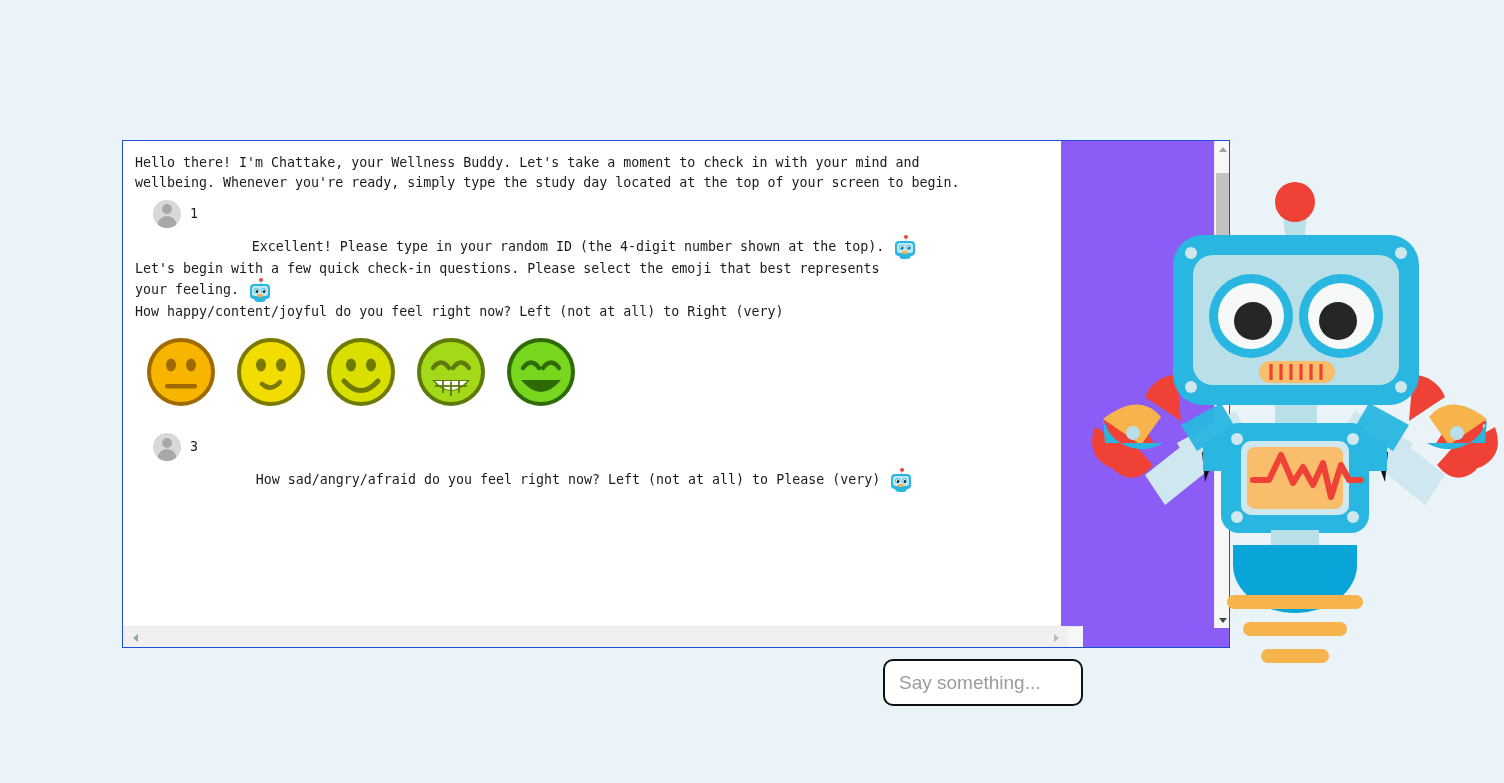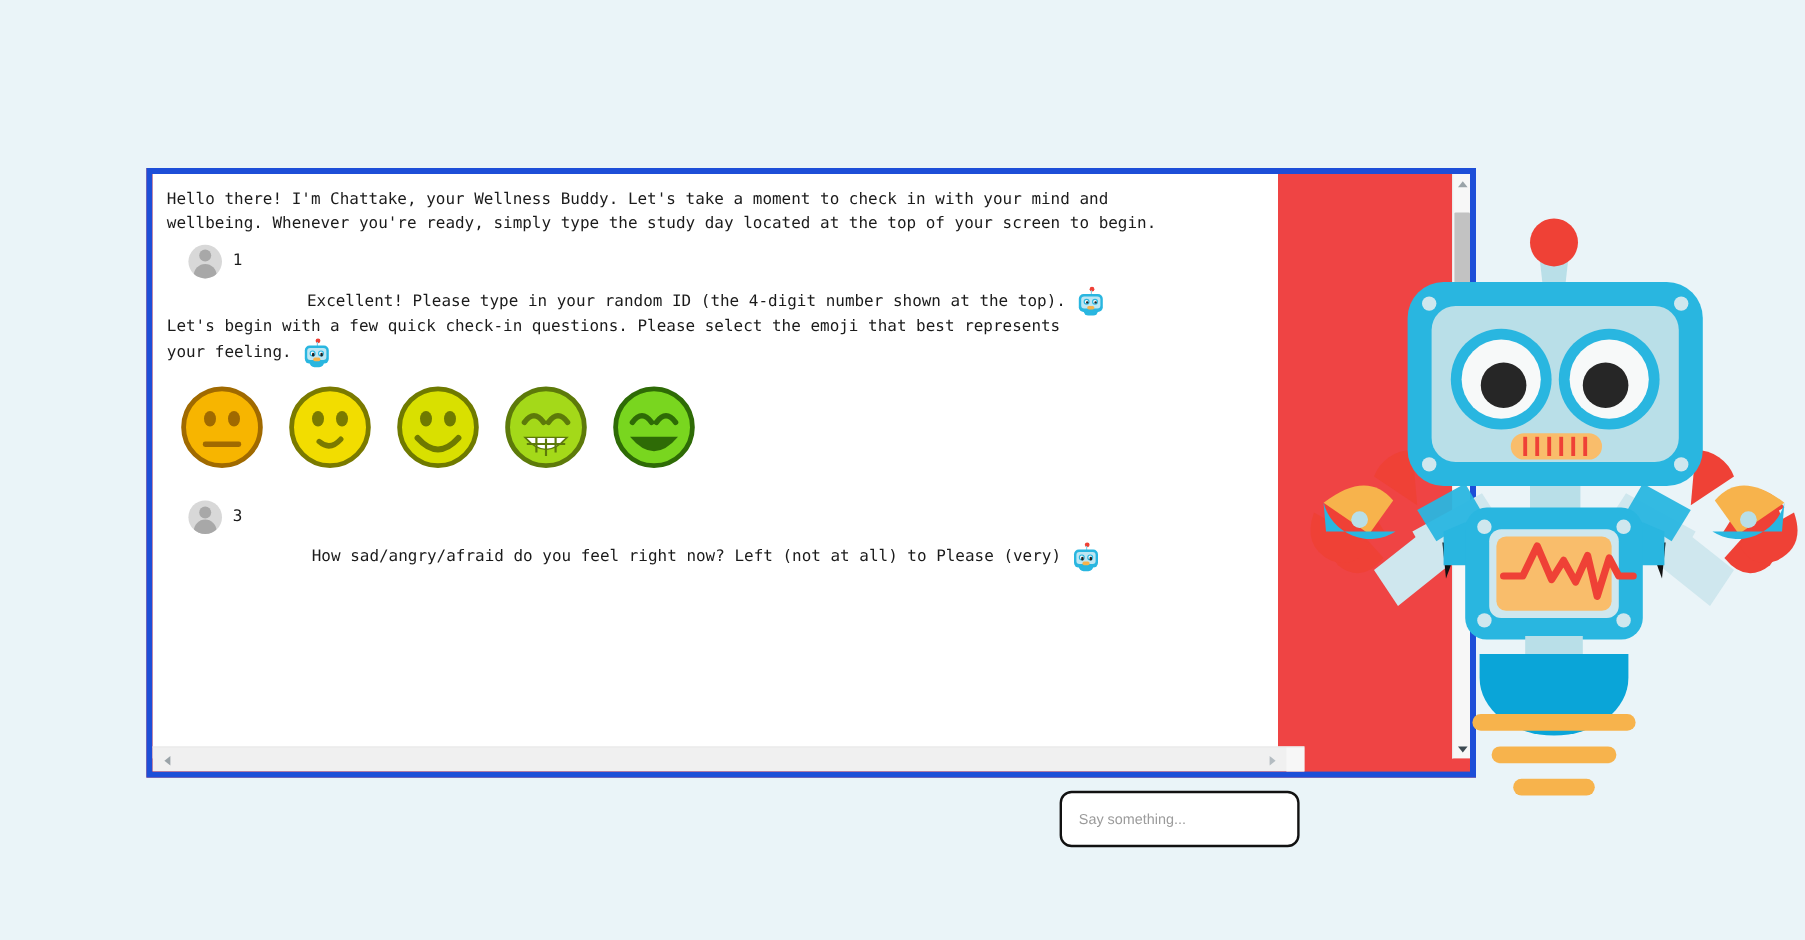--- a/index.html
+++ b/index.html
@@ -10,22 +10,22 @@
     font-family: "Liberation Sans", sans-serif;
     overflow: hidden;
   }
   #stage { position: relative; width: 1504px; height: 783px; }
 
   
   #chat-panel {
     position: absolute;
     left: 122px; top: 140px;
     width: 1108px; height: 508px;
-    background: #ef4444;
-    border: 5px solid #1d4ed8;
+    background: #8b5cf6;
+    border: 1px solid #1d4ed8;
     overflow: hidden;
   }
   #chat-scroll-area {
     position: absolute;
     left: 0; top: 0;
     width: 938px; height: 487px;
     overflow: hidden;
     background: #fff;
   }
   #chat-log {
@@ -222,21 +222,21 @@
     position: absolute;
     left: 883px; top: 659px;
     width: 200px; height: 47px;
   }
   #say-input {
     width: 100%; height: 100%;
     border: 2px solid #111;
     border-radius: 10px;
     background: #fff;
     font-family: "Liberation Sans", sans-serif;
-    font-size: 12px;
+    font-size: 19px;
     color: #333;
     padding: 0 14px;
     outline: none;
   }
   #say-input::placeholder { color: #9b9b9b; }
 
   
   #mascot {
     position: absolute;
     left: 1085px; top: 175px;
@@ -262,20 +262,21 @@
                   <i></i>
                 </span><span class="ab-eye r">
                   <i></i>
                 </span><span class="ab-mouth"></span><span class="ab-chin"></span></span></span></div>
           <div class="msg bot-row left"><span class="bot-line"><span class="msg-text">Let's begin with a few quick check-in questions. Please select the emoji that best represents
 your feeling.</span><span class="avatar-bot"><span class="ab-antenna-dot"></span><span class="ab-antenna-stem"></span><span class="ab-head"></span><span class="ab-face"></span><span class="ab-eye l">
                   <i></i>
                 </span><span class="ab-eye r">
                   <i></i>
                 </span><span class="ab-mouth"></span><span class="ab-chin"></span></span></span></div>
+          <div class="msg bot-row left"><span class="bot-line"><span class="msg-text">How happy/content/joyful do you feel right now? Left (not at all) to Right (very)</span></span></div>
           <div id="emoji-scale">
             <div class="emoji-btn" title="1"><svg viewBox="0 0 72 72" width="72" height="72">
                 <circle cx="36" cy="36" r="32" fill="#f7b500" stroke="#a06a00" stroke-width="4"></circle>
                 <ellipse cx="26" cy="29" rx="5" ry="6.5" fill="#a06a00"></ellipse>
                 <ellipse cx="46" cy="29" rx="5" ry="6.5" fill="#a06a00"></ellipse>
                 <rect x="20" y="48" width="32" height="4.5" rx="2" fill="#a06a00"></rect>
               </svg></div>
             <div class="emoji-btn" title="2"><svg viewBox="0 0 72 72" width="72" height="72">
                 <circle cx="36" cy="36" r="32" fill="#f2dd00" stroke="#7a7a00" stroke-width="4"></circle>
                 <ellipse cx="26" cy="29" rx="5" ry="6.5" fill="#7a7a00"></ellipse>

